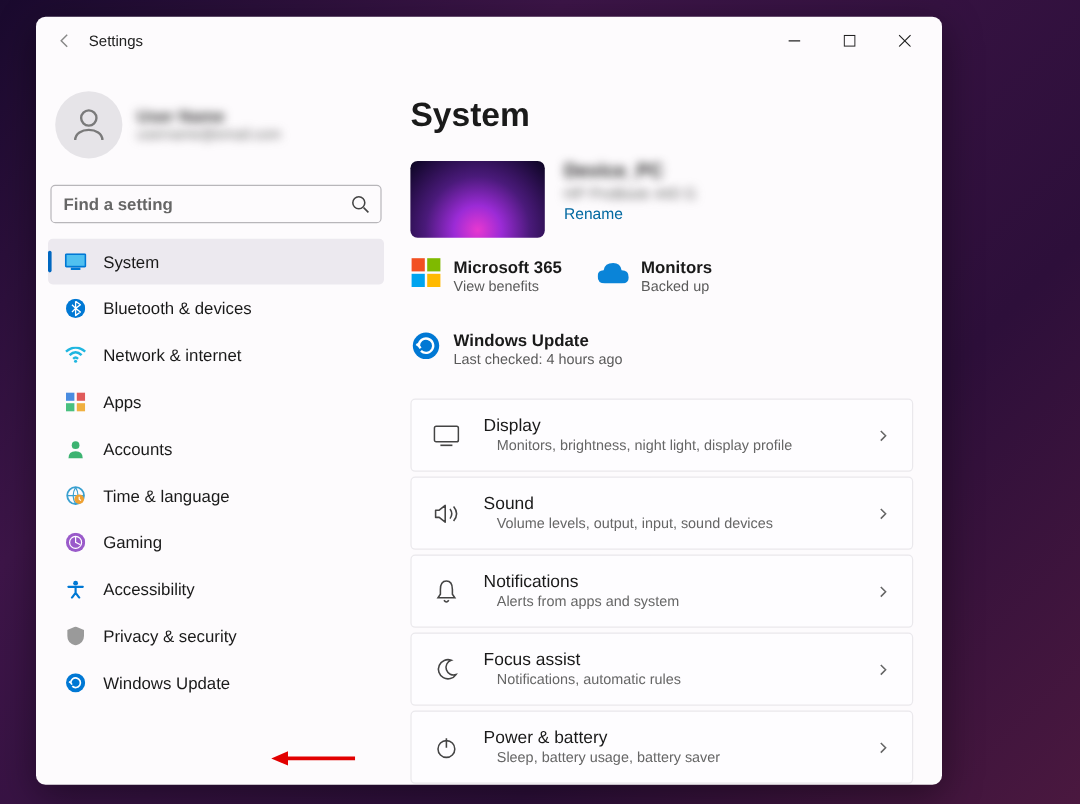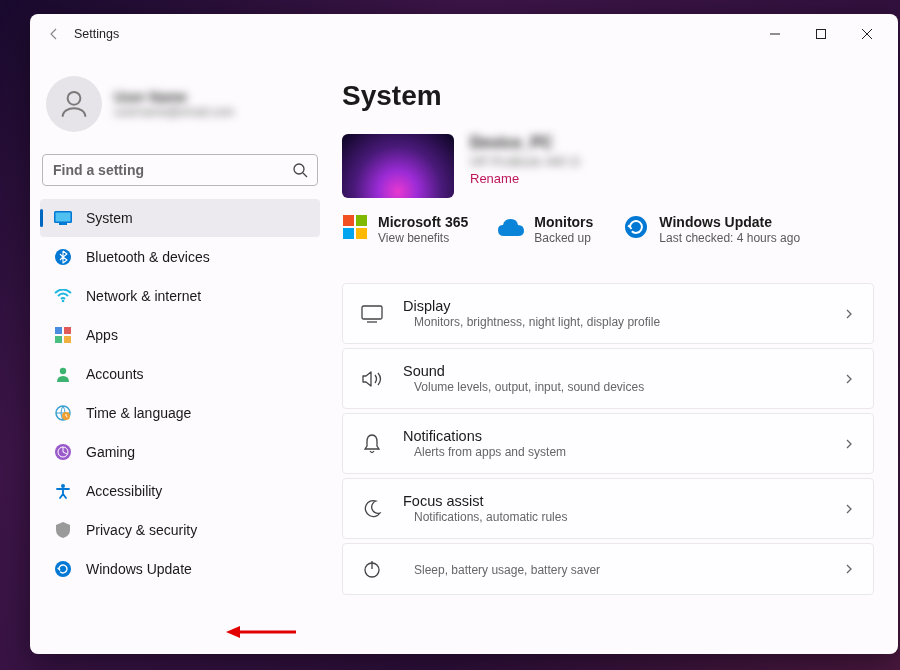--- a/index.html
+++ b/index.html
@@ -1,17 +1,17 @@
 <!DOCTYPE html>
 <html><head>
 <meta charset="utf-8">
 <style>
 * { margin: 0; padding: 0; box-sizing: border-box; font-family: "Segoe UI", -apple-system, sans-serif; }
 body { width: 900px; height: 670px; background: linear-gradient(135deg, #1a0a2e 0%, #3d1548 30%, #2d0f3a 70%, #4a183f 100%); overflow: hidden; }
-.window { position: absolute; top: 14px; left: 30px; width: 868px; height: 640px; background: #fdfbfd; border-radius: 8px; box-shadow: 0 8px 32px rgba(0,0,0,0.4); display: flex; flex-direction: column; overflow: hidden; }
+.window { position: absolute; top: 14px; left: 30px; width: 755px; height: 640px; background: #fdfbfd; border-radius: 8px; box-shadow: 0 8px 32px rgba(0,0,0,0.4); display: flex; flex-direction: column; overflow: hidden; }
 .titlebar { height: 40px; display: flex; align-items: center; padding: 0 8px; }
 .back-btn { width: 32px; height: 32px; display: flex; align-items: center; justify-content: center; color: #888; cursor: pointer; }
 .title { font-size: 12.5px; color: #222; margin-left: 4px; }
 .window-controls { margin-left: auto; display: flex; }
 .win-btn { width: 46px; height: 32px; display: flex; align-items: center; justify-content: center; color: #222; cursor: pointer; }
 .body { flex: 1; display: flex; overflow: hidden; }
 .sidebar { width: 300px; padding: 4px 8px 8px 8px; display: flex; flex-direction: column; }
 .user-row { display: flex; align-items: center; padding: 18px 8px 22px 8px; gap: 12px; }
 .avatar { width: 56px; height: 56px; border-radius: 50%; background: #e6e4e8; display: flex; align-items: center; justify-content: center; color: #7a7a7a; }
 .user-text .name { font-size: 14px; font-weight: 600; color: #333; filter: blur(4px); }
@@ -27,22 +27,22 @@
 .nav-icon { width: 18px; height: 18px; display: flex; align-items: center; justify-content: center; flex-shrink: 0; }
 .nav-label { font-size: 14px; color: #1a1a1a; }
 .content { flex: 1; overflow-y: auto; padding: 26px 24px 12px 12px; position: relative; }
 .content::-webkit-scrollbar { width: 6px; }
 .content::-webkit-scrollbar-thumb { background: #bfbfbf; border-radius: 3px; }
 .page-title { font-size: 28px; font-weight: 600; color: #1a1a1a; margin-bottom: 22px; }
 .device-row { display: flex; align-items: flex-start; gap: 16px; margin-bottom: 16px; }
 .device-thumb { width: 112px; height: 64px; border-radius: 6px; background: radial-gradient(ellipse at 50% 90%, #e838d0 0%, #9b2bd6 25%, #4a1a7a 55%, #0a0420 100%); }
 .device-info .dname { font-size: 16px; font-weight: 600; color: #222; filter: blur(4px); }
 .device-info .dmodel { font-size: 13px; color: #666; filter: blur(4px); margin-top: 2px; }
-.rename { font-size: 13px; color: #be185d; cursor: pointer; margin-top: 0; display: inline-block; }
-.status-row { display: flex; gap: 30px; margin-bottom: 38px; flex-wrap: wrap; }
+.rename { font-size: 13px; color: #0369a1; cursor: pointer; margin-top: 0; display: inline-block; }
+.status-row { display: flex; gap: 30px; margin-bottom: 26px; flex-wrap: wrap; }
 .status-item { display: flex; align-items: flex-start; gap: 10px; }
 .status-icon { width: 26px; height: 26px; display: flex; align-items: center; justify-content: center; flex-shrink: 0; }
 .status-text .stitle { font-size: 14px; font-weight: 600; color: #1a1a1a; }
 .status-text .ssub { font-size: 12px; color: #5a5a5a; margin-top: 1px; }
 .cards { display: flex; flex-direction: column; gap: 4px; }
 .card { display: flex; align-items: center; padding: 14px 18px; background: #fefdff; border: 1px solid #eae8ec; border-radius: 4px; cursor: pointer; gap: 20px; }
 .card-icon { width: 22px; height: 22px; display: flex; align-items: center; justify-content: center; color: #444; flex-shrink: 0; }
 .card-text { flex: 1; }
 .card-text .ctitle { font-size: 14.5px; color: #1a1a1a; }
 .card-text .csub { font-size: 12px; color: #666; margin-top: 1px; margin-left: 11px; }
@@ -322,20 +322,21 @@
             </svg>
         </div>
         <div class="card">
           <div class="card-icon">
               <svg width="20" height="20" viewBox="0 0 20 20">
                 <circle cx="10" cy="11" r="7" stroke="currentColor" stroke-width="1.3" fill="none"></circle>
                 <line x1="10" y1="2" x2="10" y2="10" stroke="currentColor" stroke-width="1.3"></line>
               </svg>
             </div>
           <div class="card-text">
+            <div class="ctitle">Power &amp; battery</div>
             <div class="csub">Sleep, battery usage, battery saver</div>
           </div>
           <svg class="chevron" width="12" height="12" viewBox="0 0 12 12">
               <path d="M4 2l4 4-4 4" stroke="currentColor" stroke-width="1.3" fill="none"></path>
             </svg>
         </div>
       </div>
     </div>
   </div>
 

